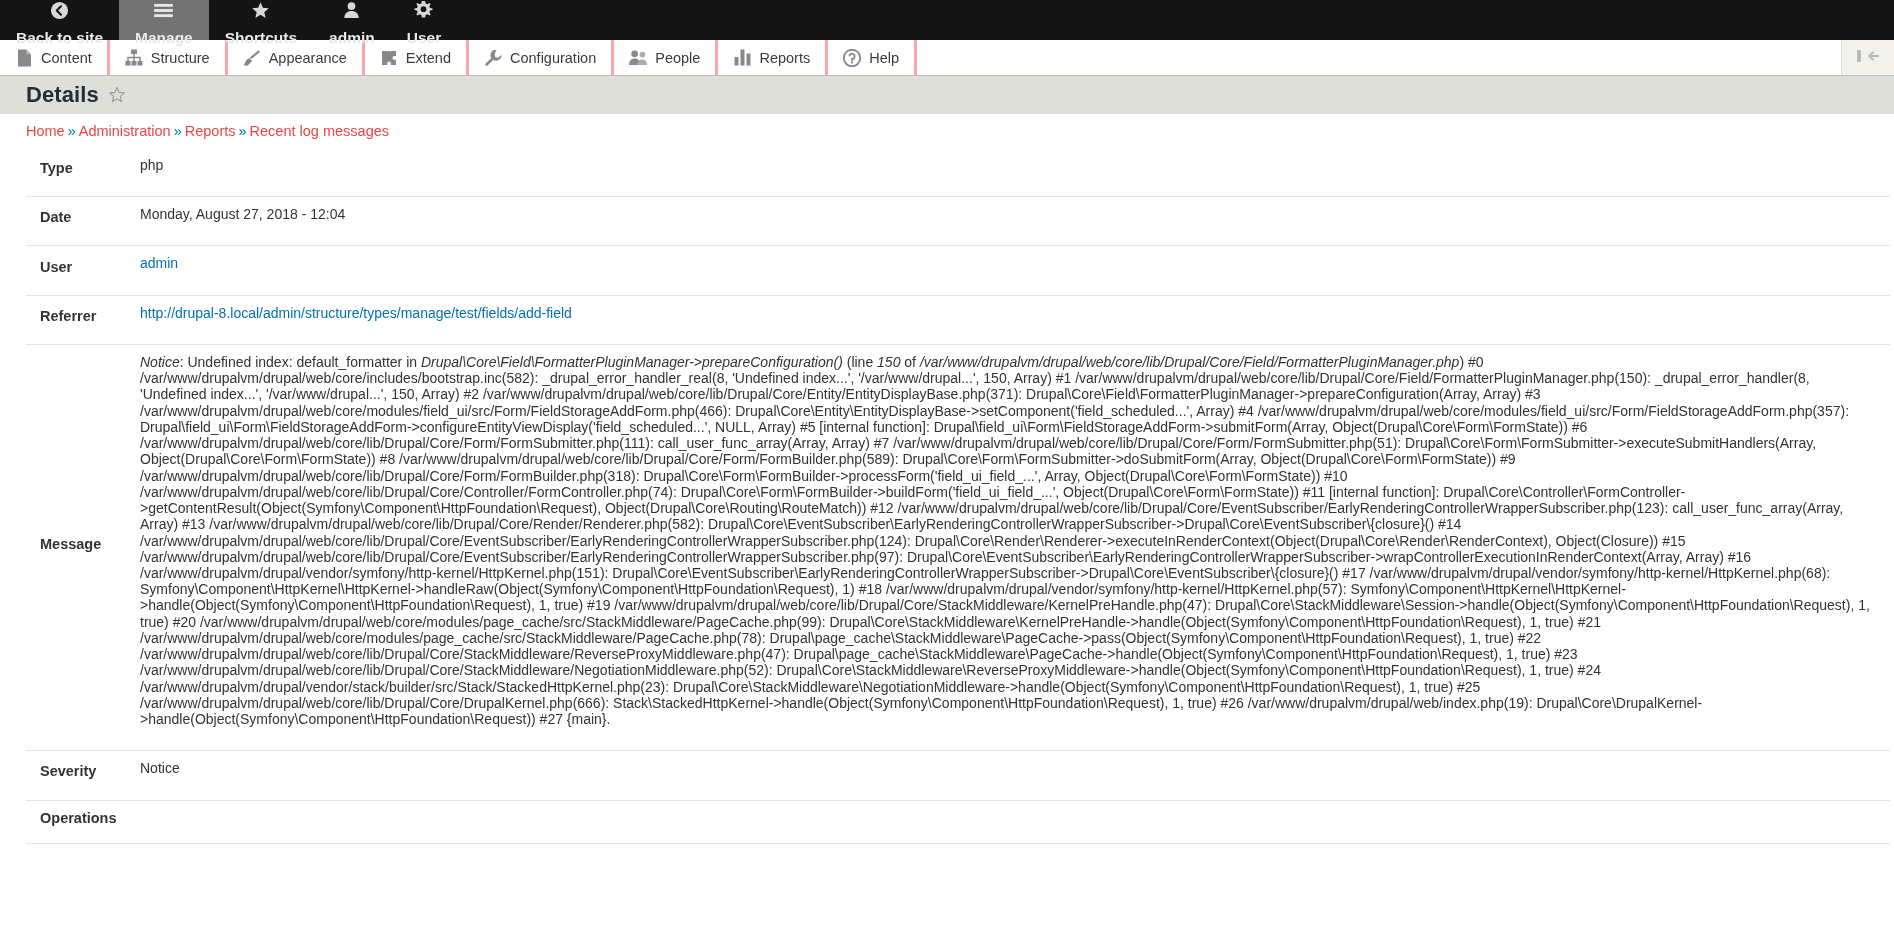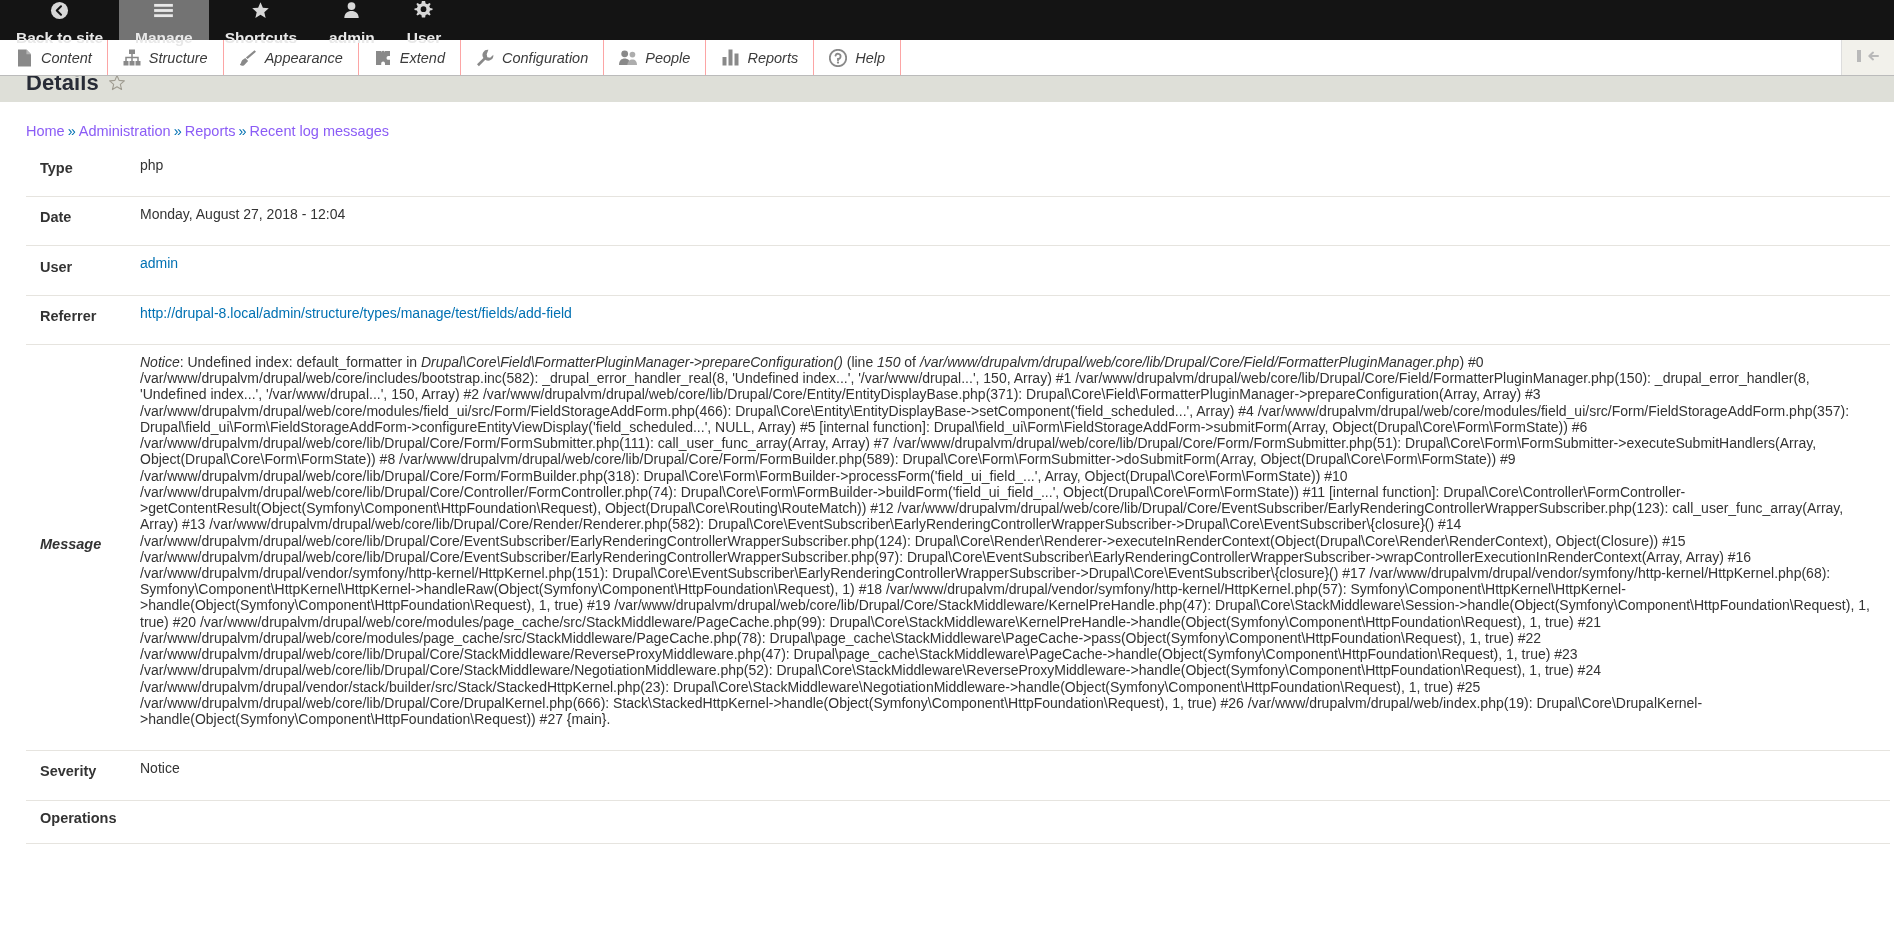--- a/index.html
+++ b/index.html
@@ -43,40 +43,39 @@
     border-bottom: 1px solid #bbb;
     display: flex; align-items: stretch;
     z-index: 49;
   }
   .menu-item {
     display: flex; align-items: center;
     gap: 8px;
     padding: 0 15px;
     font-size: 14.5px;
     color: #3b3b3b;
-    border-right: 1px solid #fca5a5;
+    border-right: 3px solid #fca5a5;
     white-space: nowrap;
     cursor: pointer;
     text-decoration: none;
-    font-style: italic;
   }
   .menu-item:first-child { border-left: none; }
   .m-icon { display: flex; align-items: center; justify-content: center; width: 18px; height: 18px; flex: 0 0 18px; opacity: .72; }
   .m-icon svg { display: block; }
   #menu-spacer { flex: 1 1 auto; border-right: 1px solid #ddd; }
   #orientation-toggle {
     width: 52px;
     background: #f2f1eb;
     display: flex; align-items: center; justify-content: center;
     cursor: pointer;
   }
 
   
   #title-band {
-    position: absolute; top: 64px; left: 0;
+    position: absolute; top: 76px; left: 0;
     width: 1894px; height: 38px;
     background: #dedfd8;
     display: flex; align-items: center;
     padding-left: 26px;
     gap: 9px;
   }
   #page-title {
     font-size: 22px; font-weight: bold; color: #282c37;
     letter-spacing: .1px;
   }
@@ -88,21 +87,21 @@
     width: 1894px; height: 837px;
     background: #ffffff;
     padding: 0;
   }
   #breadcrumb {
     padding: 9px 0 9px 26px;
     font-size: 14.5px;
     color: #0071b3;
     white-space: nowrap;
   }
-  #breadcrumb a { color: #8b5cf6; text-decoration: none; cursor: pointer; }
+  #breadcrumb a { color: #ef4444; text-decoration: none; cursor: pointer; }
   #breadcrumb .sep { color: #0071b3; margin: 0 3px; }
 
   
   #details-table {
     width: 1864px;
     margin-left: 26px;
     border-collapse: collapse;
     table-layout: fixed;
   }
   #details-table tr { border-bottom: 1px solid #e6e4df; }
@@ -120,21 +119,21 @@
     vertical-align: middle;
     font-size: 14px;
     color: #333;
     padding: 9px 10px 23px 0;
     line-height: 1.16;
     word-break: break-word;
   }
   #details-table td a { color: #0071b3; text-decoration: none; cursor: pointer; }
   .msg-cell { line-height: 1.135; font-size: 13.6px; }
   .msg-cell em { font-style: italic; }
-  tr.msg-row th { vertical-align: middle; font-style: italic; }
+  tr.msg-row th { vertical-align: middle; }
 </style>
 </head>
 <body>
 
 <div id="toolbar-bar">
     <a class="tb-item">
       <span class="tb-icon">
         <svg width="19" height="19" viewBox="0 0 20 20">
           <circle cx="10" cy="10" r="9" fill="#d8d8d8"></circle>
           <path d="M11.6 5.6 L7.1 10 L11.6 14.4" fill="none" stroke="#141414" stroke-width="2.1" stroke-linecap="round" stroke-linejoin="round"></path>

